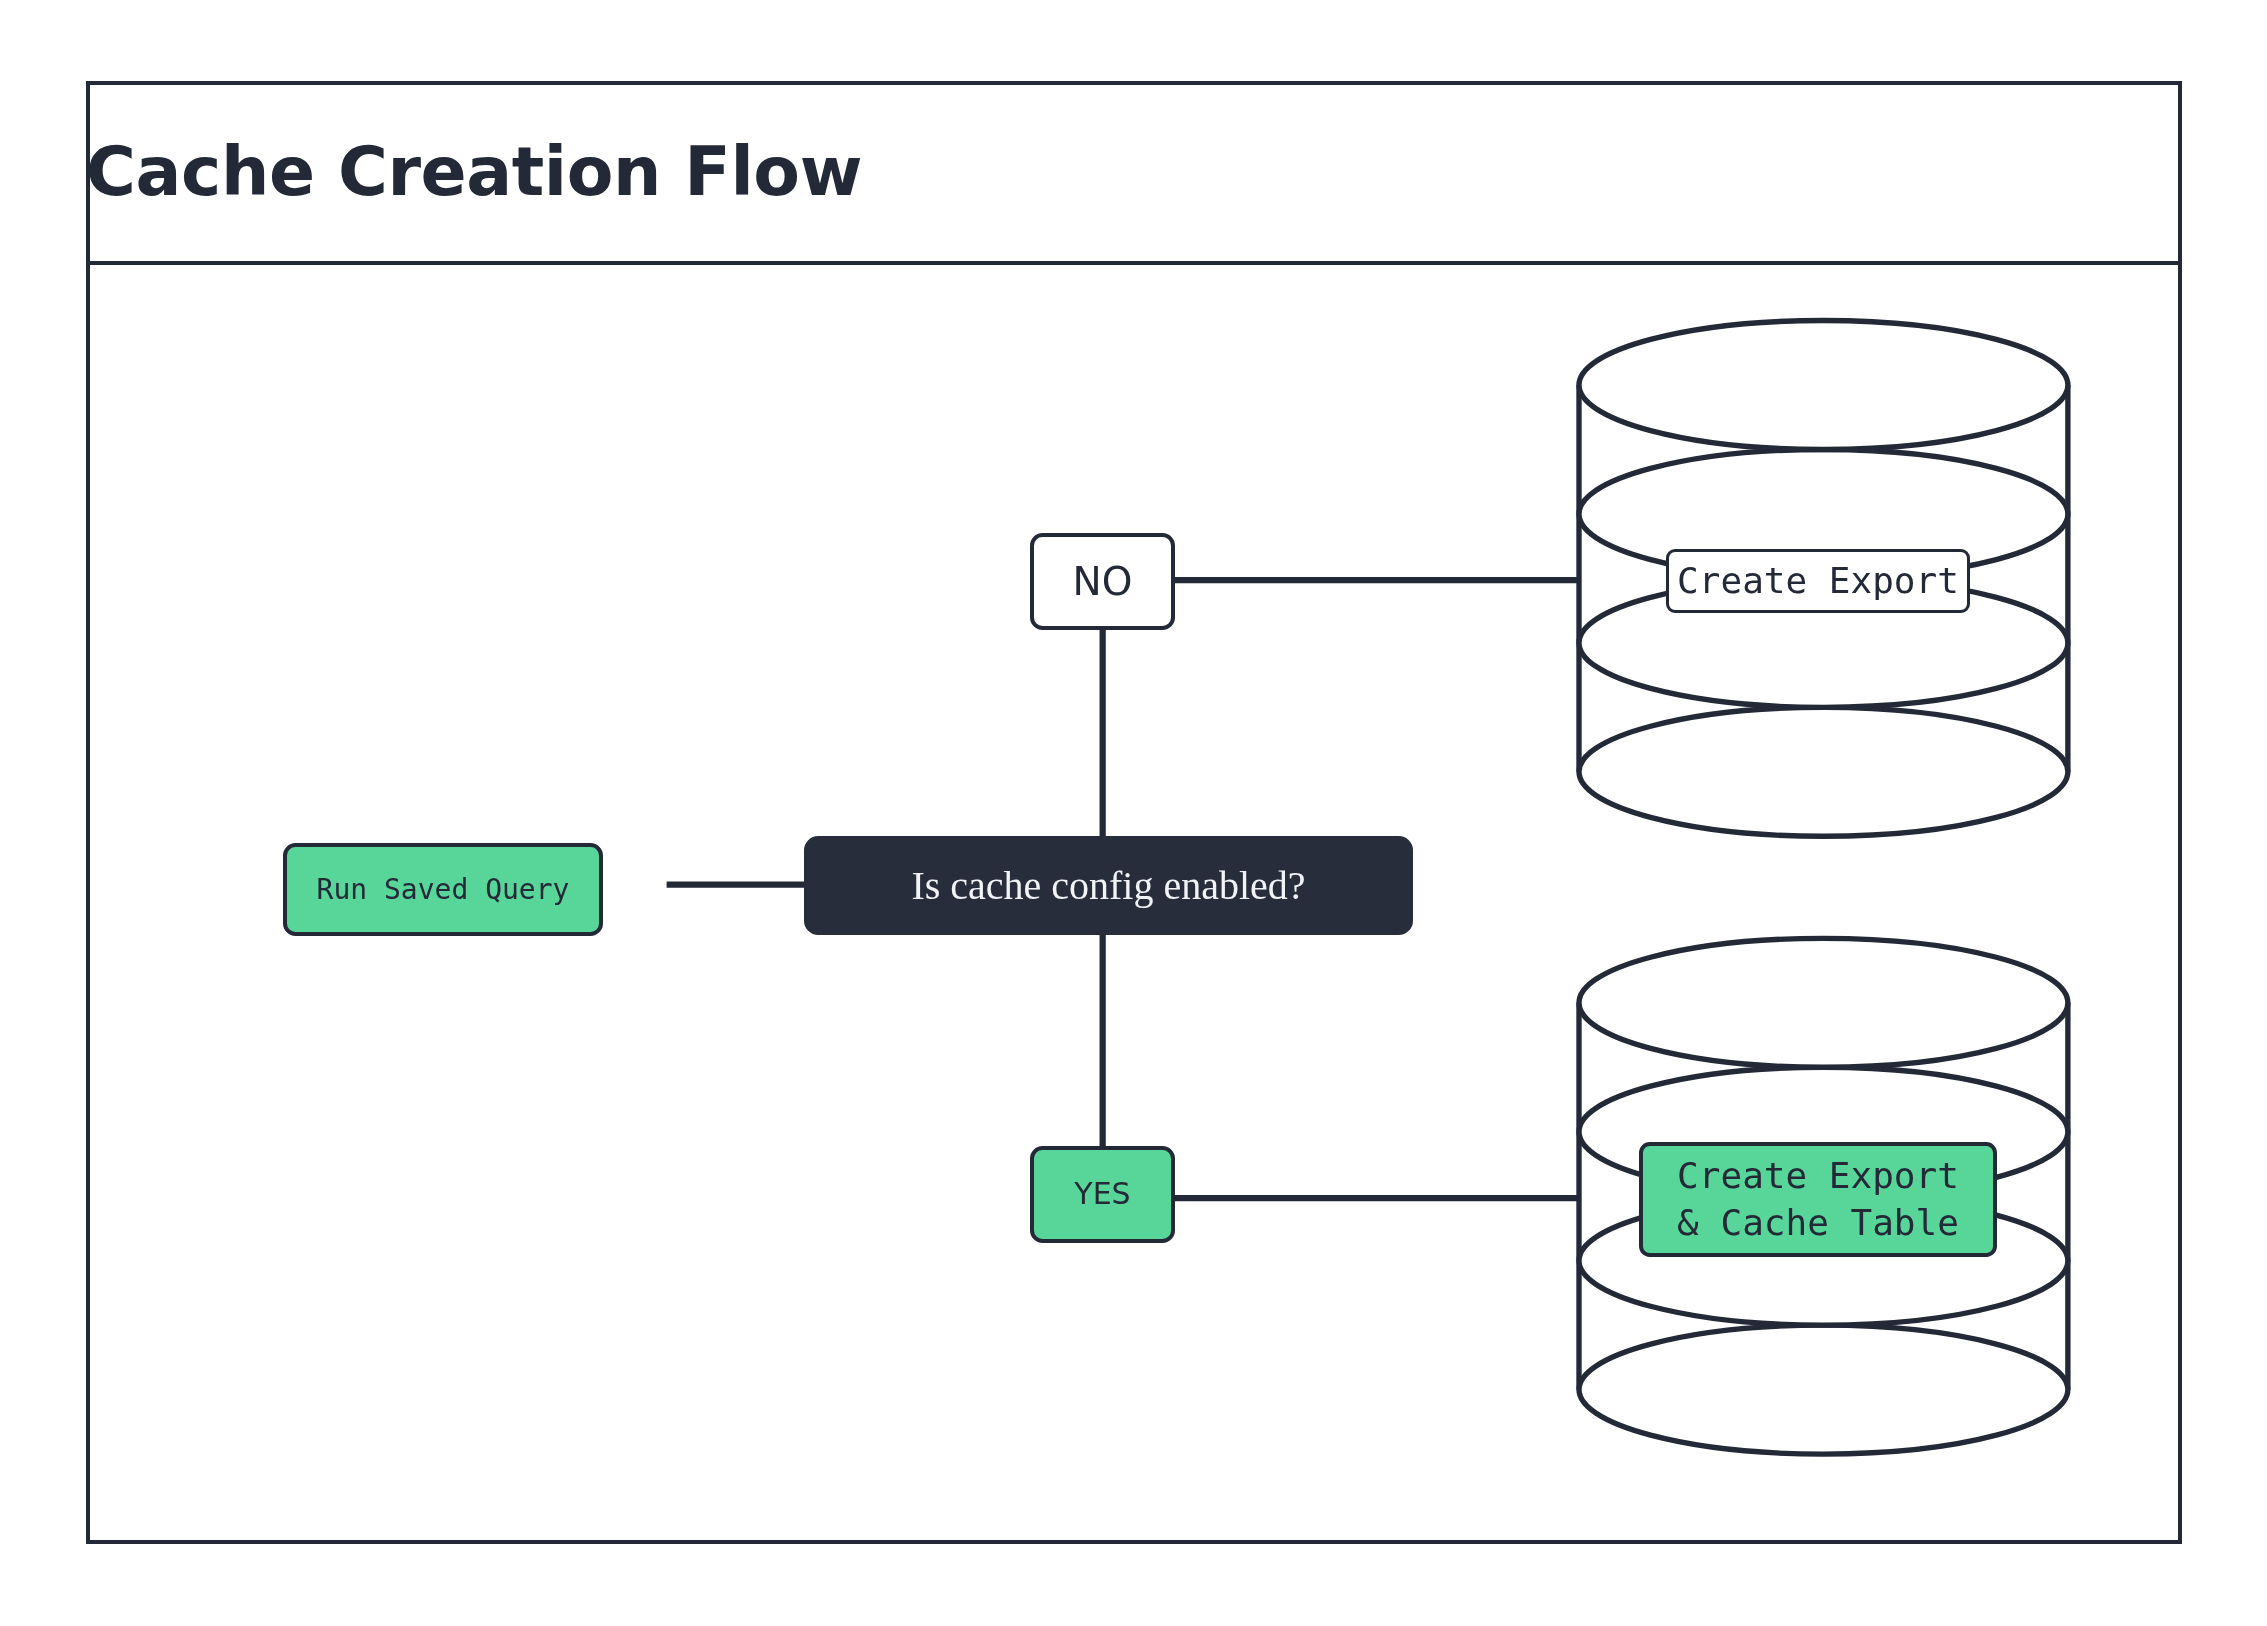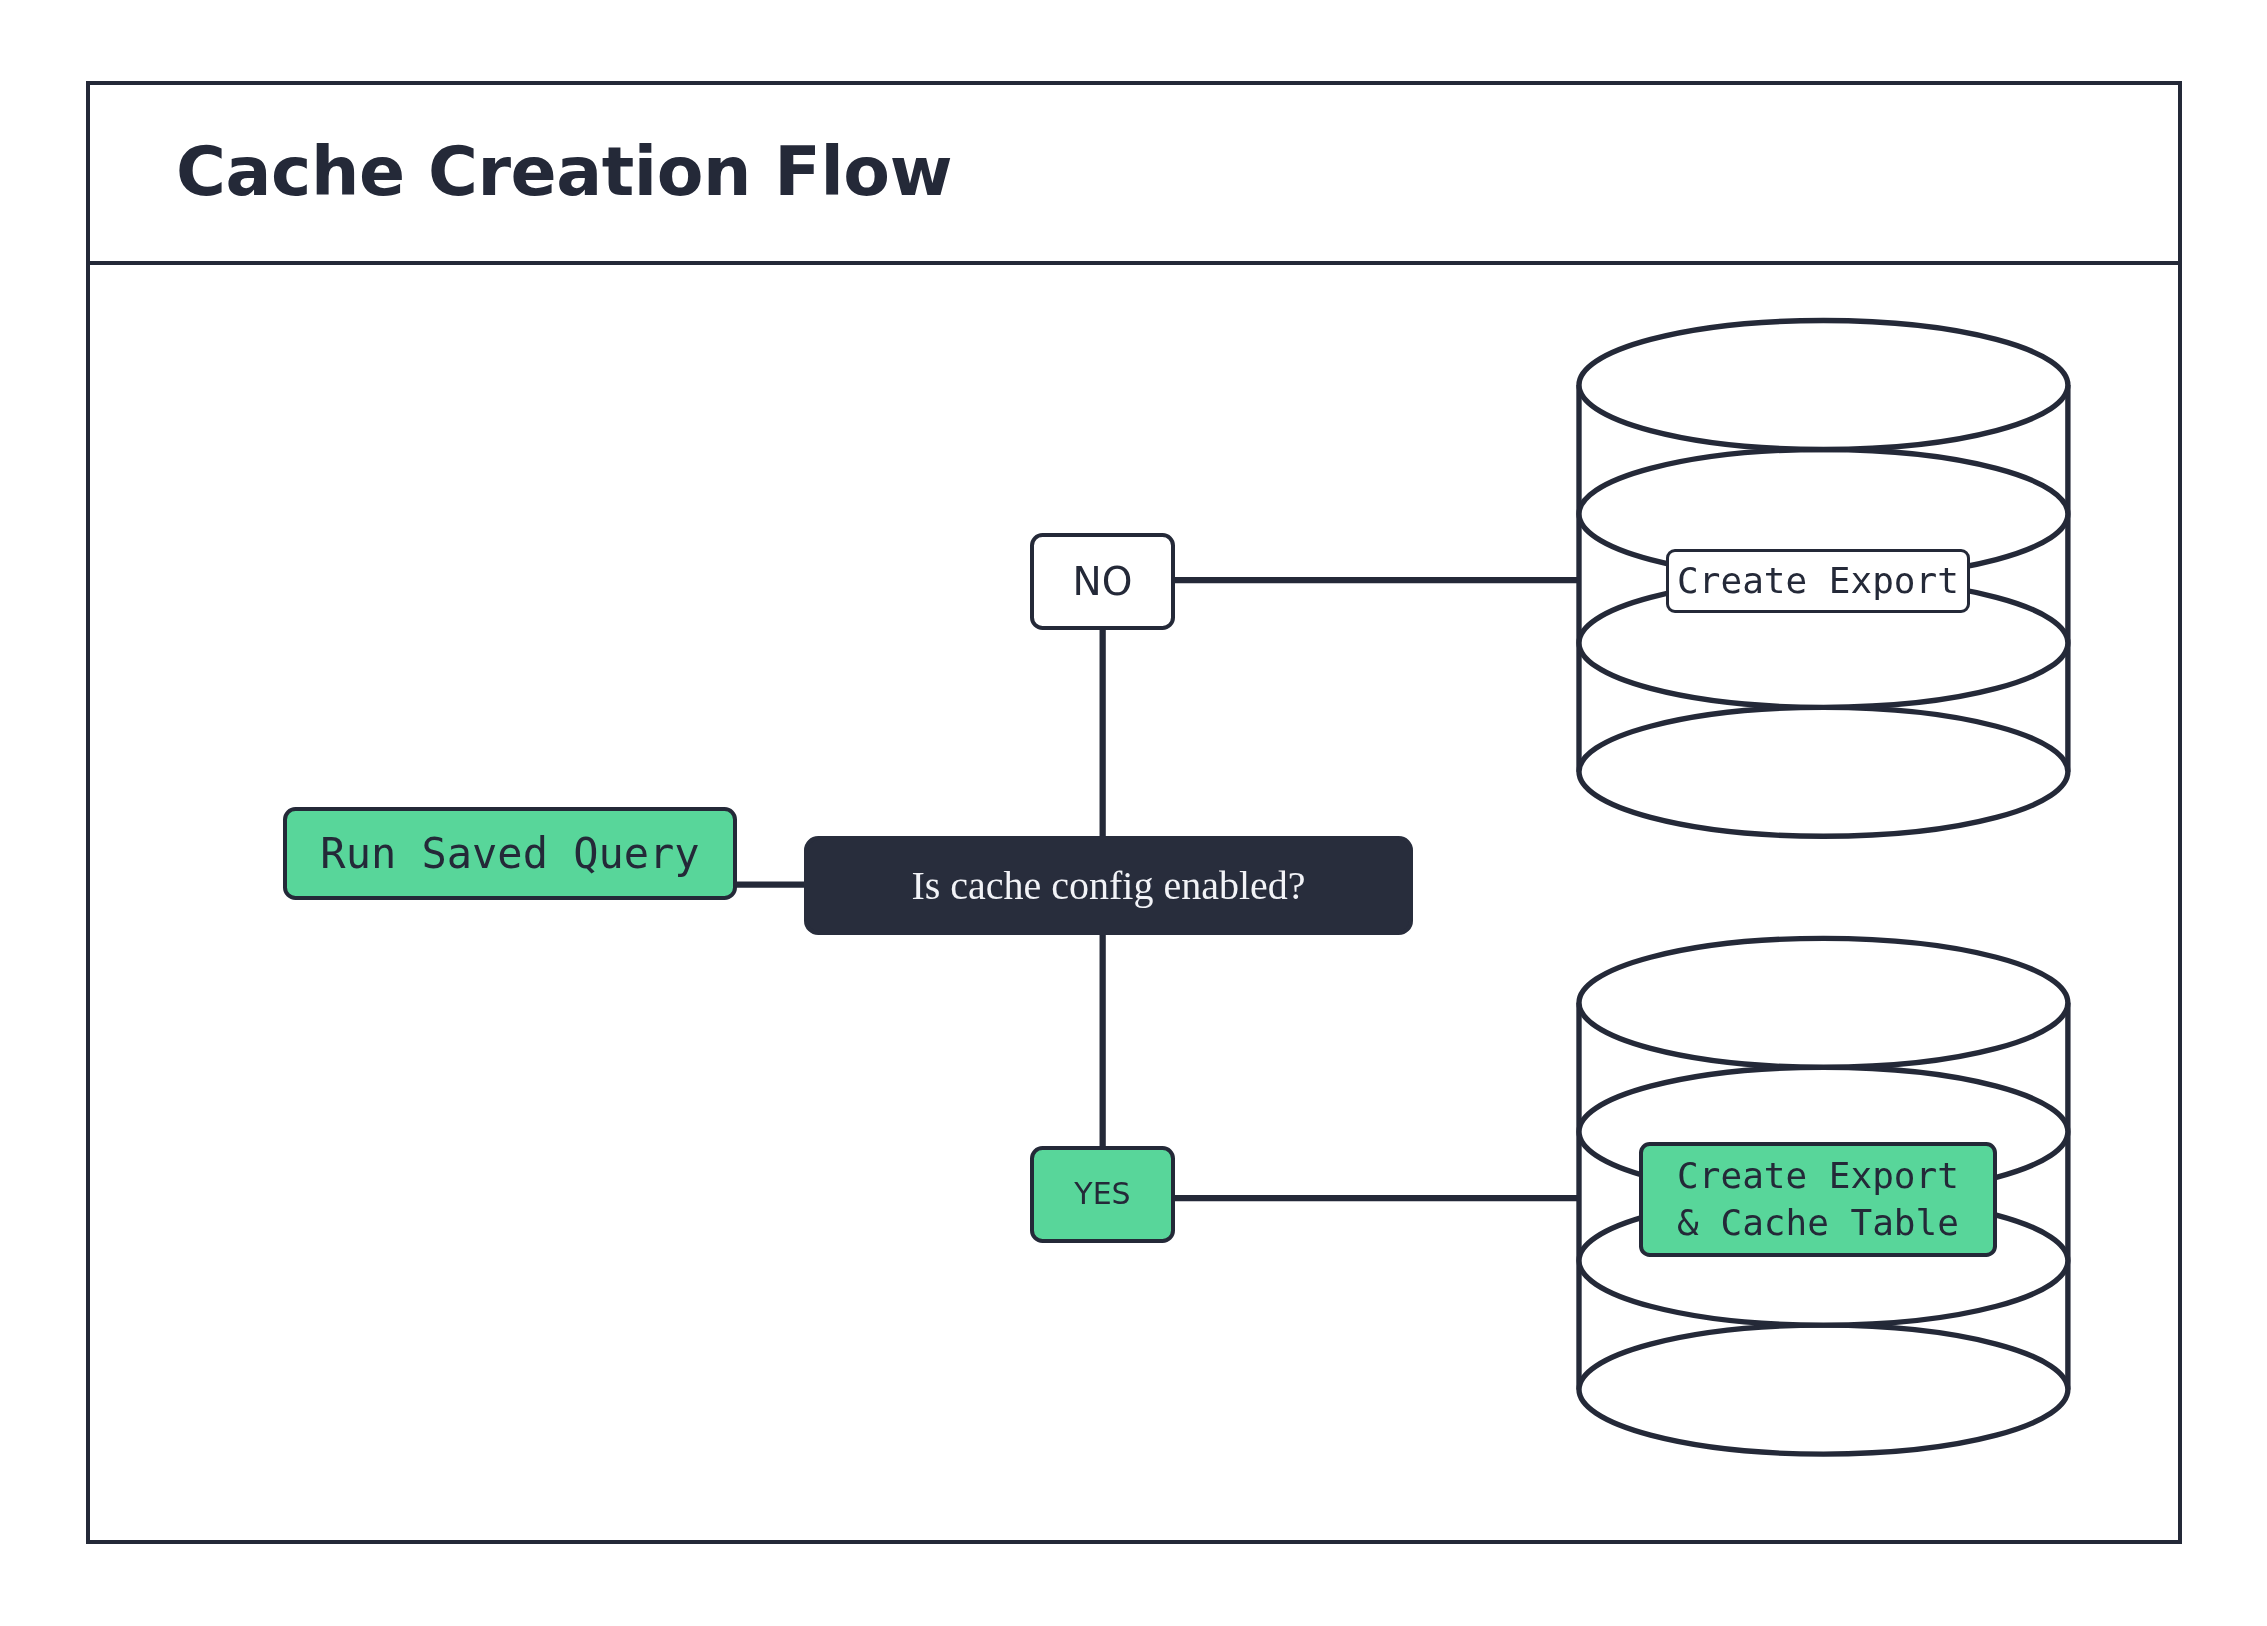--- a/index.html
+++ b/index.html
@@ -39,21 +39,20 @@
     left: 86px;
     top: 81px;
     width: 2096px;
     height: 184px;
     box-sizing: border-box;
     border-bottom: 4.5px solid #242938;
     display: flex;
     align-items: center;
   }
   .title-text {
-    margin-left: 90px;
     font-family: "DejaVu Sans", sans-serif;
     font-weight: bold;
     font-size: 68px;
     letter-spacing: -0.4px;
     color: #242938;
     white-space: nowrap;
   }
 
   
   #draw {
@@ -79,25 +78,25 @@
     color: #242938;
     line-height: 1.28;
     white-space: pre;
   }
   .node.sans {
     font-family: "DejaVu Sans", sans-serif;
   }
 
   .node-run {
     left: 283px;
-    top: 807px;
-    width: 454px;
+    top: 843px;
+    width: 320px;
     height: 93px;
     background: #58d69a;
-    font-size: 42px;
+    font-size: 28px;
   }
   .node-decision {
     left: 804px;
     top: 836px;
     width: 609px;
     height: 99px;
     background: #282d3c;
     border-color: #282d3c;
     color: #f2f3f7;
     font-size: 40px;

